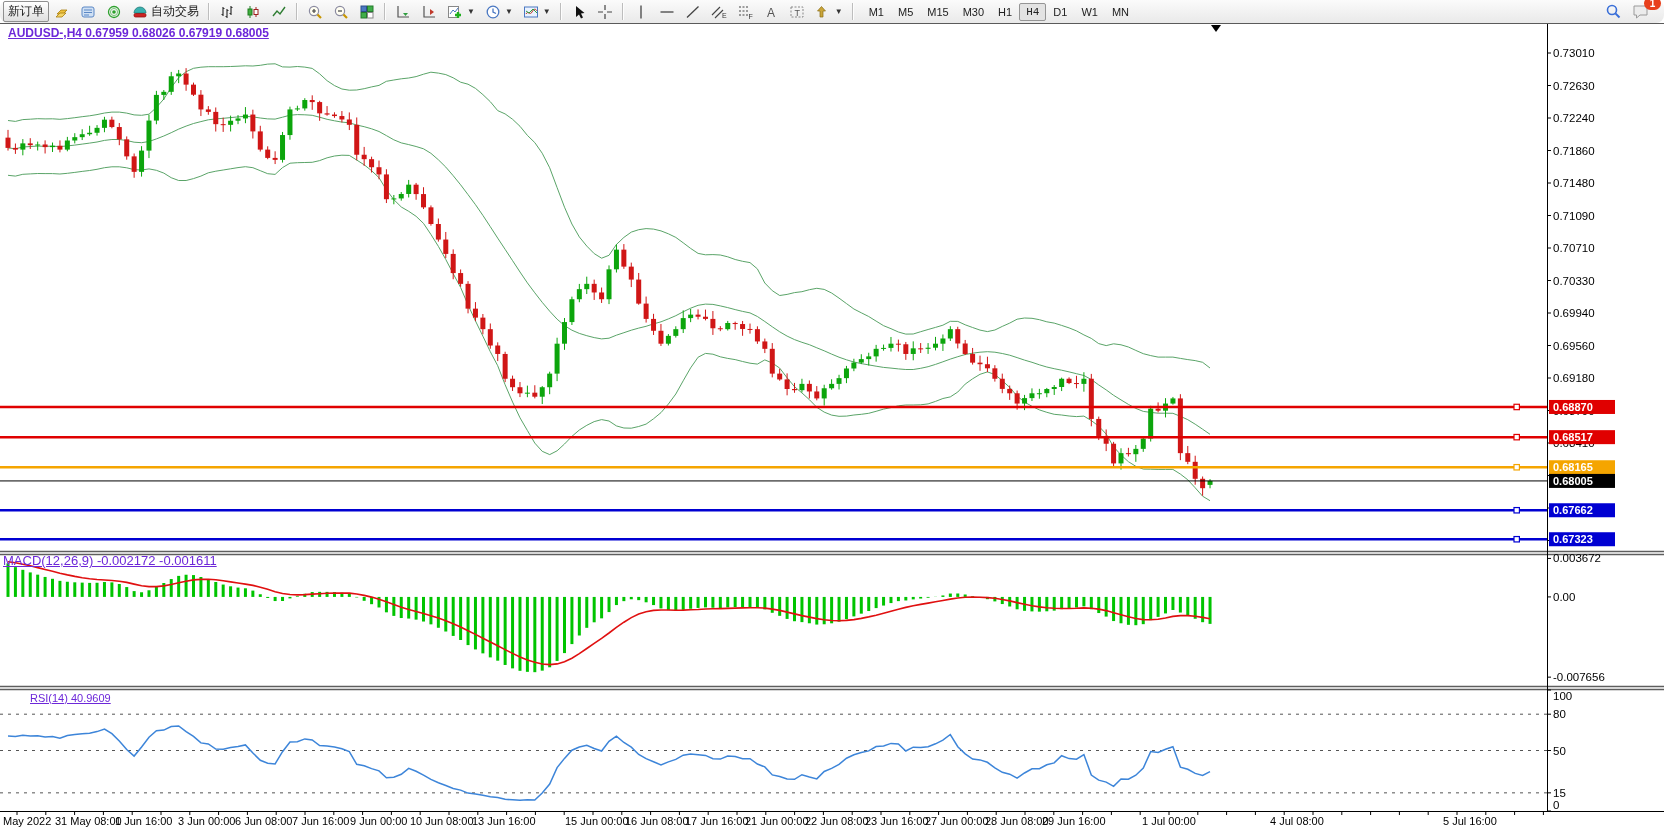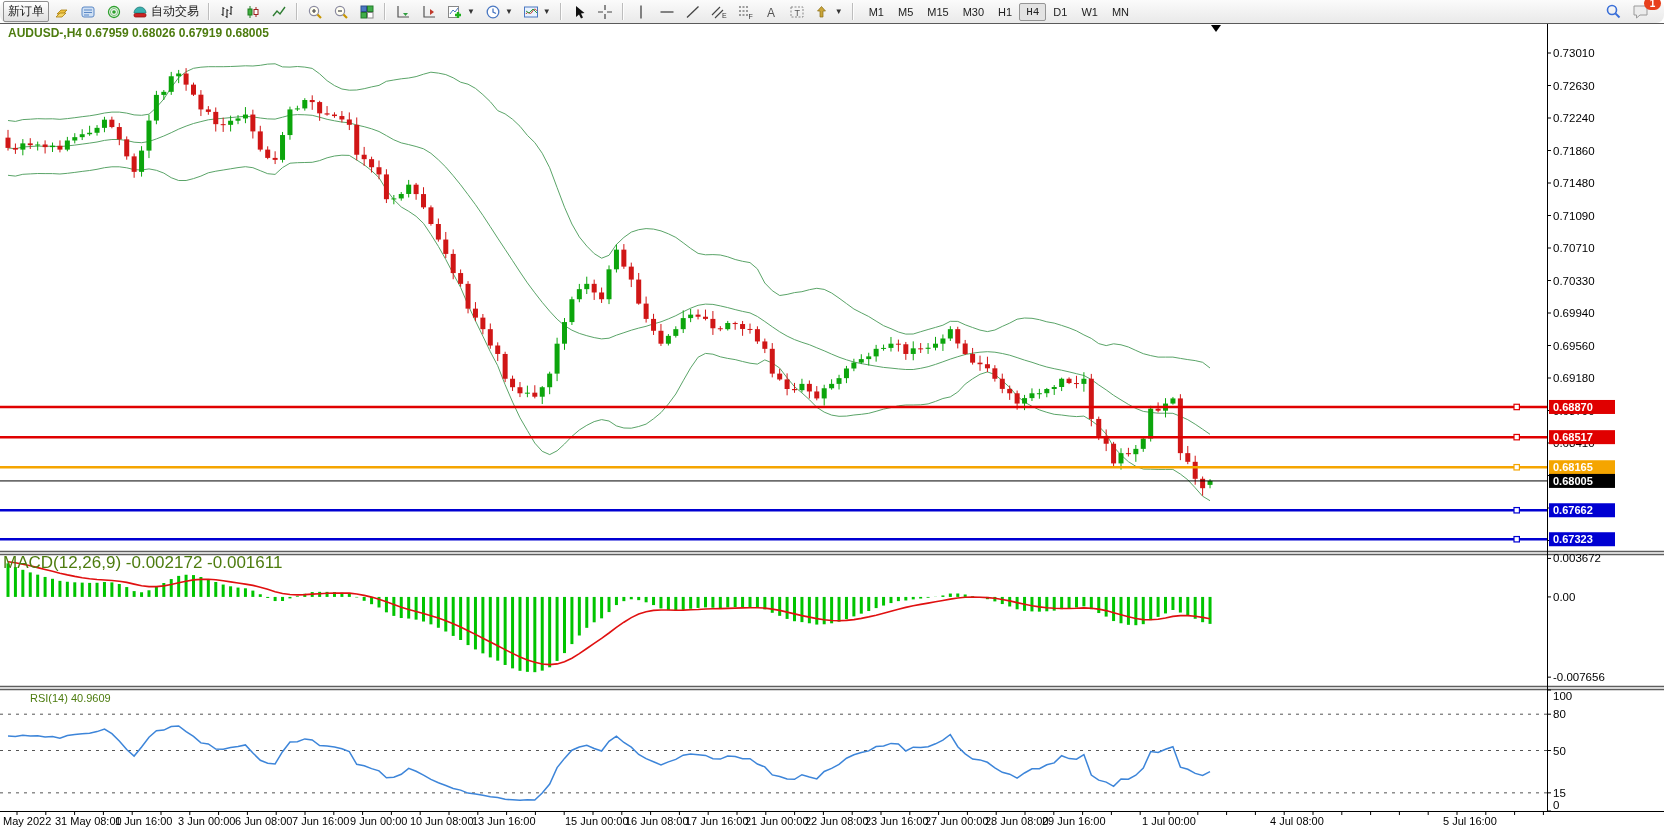--- a/index.html
+++ b/index.html
@@ -16,23 +16,23 @@
   .caret{font-size:8px;color:#333;margin-left:1px;}
   .tfgroup{display:flex;align-items:center;margin-left:4px;text-align:right;}
   .tf{font-size:11px;color:#222;padding:2px 6px;border:1px solid transparent;border-radius:2px;}
   .tf.active{border:1px solid #959595;background:#e3e3e3;font-family:Liberation Mono, monospace;}
   .spacer{flex:1;}
   .chatwrap{position:relative;margin-right:6px;}
   .badge{position:absolute;top:-5px;right:-7px;background:#e8401c;color:#fff;
     border-radius:8px;min-width:13px;height:13px;font-size:10px;font-weight:bold;
     display:flex;align-items:center;justify-content:center;padding:0 2px;}
   
-  .overlay{position:absolute;z-index:10;color:#4d7c0f;white-space:nowrap;}
+  .overlay{position:absolute;z-index:10;color:#6d28d9;white-space:nowrap;text-decoration:underline;}
   #chart-title{left:8px;top:26px;font-size:12px;font-weight:bold;}
-  #macd-label{left:3px;top:553px;font-size:17px;}
+  #macd-label{left:3px;top:553px;font-size:13px;}
   #rsi-label{left:3px;top:692px;font-size:11px;margin-left:27px;}
   svg text{font-family:"Liberation Sans",sans-serif;}
 </style>
 </head>
 <body>
 
 <svg id="chart-svg" width="1664" height="829" style="position:absolute;top:0;left:0;z-index:1;">
     <g>
       <path d="M8.0 120.5 L15.4 121.4 L22.8 119.6 L30.3 119.2 L37.7 118.7 L45.1 118.9 L52.5 118.8 L59.9 119.3 L67.4 118.6 L74.8 117.7 L82.2 116.7 L89.6 115.8 L97.0 114.6 L104.5 113.0 L111.9 112.1 L119.3 112.1 L126.7 113.1 L134.1 114.9 L141.6 115.3 L149.0 114.2 L156.4 107.5 L163.8 99.0 L171.2 87.6 L178.7 77.6 L186.1 71.7 L193.5 68.3 L200.9 67.2 L208.3 66.7 L215.8 66.7 L223.2 66.7 L230.6 66.5 L238.0 66.2 L245.4 65.8 L252.9 66.0 L260.3 65.3 L267.7 64.1 L275.1 63.8 L282.5 66.9 L290.0 67.1 L297.4 66.5 L304.8 67.1 L312.2 68.4 L319.6 73.8 L327.1 80.7 L334.5 85.6 L341.9 89.0 L349.3 90.2 L356.7 90.0 L364.2 88.7 L371.6 86.9 L379.0 85.4 L386.4 81.3 L393.8 80.0 L401.3 78.8 L408.7 78.0 L416.1 76.6 L423.5 74.2 L430.9 72.2 L438.4 73.1 L445.8 74.6 L453.2 77.8 L460.6 82.2 L468.0 84.2 L475.5 88.4 L482.9 94.6 L490.3 101.7 L497.7 110.6 L505.1 113.9 L512.6 119.3 L520.0 126.3 L527.4 135.4 L534.8 142.6 L542.2 153.2 L549.7 167.8 L557.1 187.6 L564.5 207.2 L571.9 224.0 L579.3 236.9 L586.8 246.1 L594.2 253.6 L601.6 258.2 L609.0 255.3 L616.4 244.5 L623.9 237.4 L631.3 232.1 L638.7 229.7 L646.1 228.6 L653.5 229.1 L661.0 230.9 L668.4 233.8 L675.8 237.4 L683.2 242.8 L690.6 248.4 L698.1 253.4 L705.5 254.8 L712.9 254.6 L720.3 255.0 L727.7 256.8 L735.2 259.5 L742.6 261.3 L750.0 262.6 L757.4 268.9 L764.8 283.0 L772.3 290.7 L779.7 295.5 L787.1 294.4 L794.5 292.6 L801.9 291.7 L809.4 289.7 L816.8 288.3 L824.2 289.4 L831.6 293.0 L839.0 298.1 L846.5 303.6 L853.9 309.0 L861.3 312.8 L868.7 316.5 L876.1 321.1 L883.6 325.7 L891.0 328.7 L898.4 332.0 L905.8 334.1 L913.2 334.0 L920.7 331.7 L928.1 329.5 L935.5 327.4 L942.9 325.2 L950.3 321.3 L957.8 321.4 L965.2 324.8 L972.6 327.5 L980.0 330.1 L987.4 331.6 L994.9 330.0 L1002.3 326.4 L1009.7 323.1 L1017.1 319.2 L1024.5 318.0 L1032.0 318.3 L1039.4 319.7 L1046.8 321.8 L1054.2 323.1 L1061.6 325.4 L1069.1 327.9 L1076.5 330.9 L1083.9 334.9 L1091.3 338.4 L1098.7 343.6 L1106.2 345.6 L1113.6 343.8 L1121.0 344.8 L1128.4 347.0 L1135.8 350.4 L1143.3 353.7 L1150.7 355.6 L1158.1 357.1 L1165.5 357.1 L1172.9 357.1 L1180.4 358.4 L1187.8 359.6 L1195.2 360.6 L1202.6 362.3 L1210.0 368.0" fill="none" stroke="#5aa468" stroke-width="1"></path>
       <path d="M8.0 147.9 L15.4 148.8 L22.8 147.0 L30.3 146.5 L37.7 146.1 L45.1 146.3 L52.5 146.2 L59.9 146.6 L67.4 145.9 L74.8 145.1 L82.2 144.1 L89.6 143.1 L97.0 142.0 L104.5 140.4 L111.9 139.5 L119.3 139.5 L126.7 140.5 L134.1 142.2 L141.6 142.7 L149.0 141.5 L156.4 138.9 L163.8 136.0 L171.2 132.7 L178.7 129.1 L186.1 126.1 L193.5 123.5 L200.9 121.6 L208.3 119.8 L215.8 118.9 L223.2 118.3 L230.6 117.6 L238.0 116.9 L245.4 116.3 L252.9 116.9 L260.3 118.0 L267.7 118.9 L275.1 119.1 L282.5 117.2 L290.0 115.2 L297.4 114.6 L304.8 114.8 L312.2 115.3 L319.6 117.2 L327.1 119.3 L334.5 120.8 L341.9 122.1 L349.3 122.8 L356.7 125.0 L364.2 126.7 L371.6 128.8 L379.0 131.5 L386.4 135.6 L393.8 139.8 L401.3 142.9 L408.7 144.6 L416.1 146.5 L423.5 148.8 L430.9 153.3 L438.4 159.8 L445.8 167.1 L453.2 175.7 L460.6 184.8 L468.0 194.6 L475.5 204.7 L482.9 215.4 L490.3 226.7 L497.7 238.1 L505.1 249.3 L512.6 260.7 L520.0 272.0 L527.4 282.9 L534.8 292.8 L542.2 302.3 L549.7 311.2 L557.1 319.2 L564.5 325.6 L571.9 330.2 L579.3 333.4 L586.8 335.7 L594.2 337.6 L601.6 338.9 L609.0 338.2 L616.4 335.2 L623.9 332.7 L631.3 330.2 L638.7 328.1 L646.1 326.3 L653.5 323.9 L661.0 321.8 L668.4 318.9 L675.8 315.7 L683.2 311.8 L690.6 308.2 L698.1 305.3 L705.5 304.1 L712.9 304.4 L720.3 305.9 L727.7 307.6 L735.2 309.6 L742.6 311.4 L750.0 312.9 L757.4 316.5 L764.8 321.5 L772.3 326.8 L779.7 331.8 L787.1 336.1 L794.5 339.6 L801.9 342.3 L809.4 344.7 L816.8 347.8 L824.2 350.8 L831.6 354.1 L839.0 357.2 L846.5 359.8 L853.9 362.0 L861.3 363.6 L868.7 364.9 L876.1 366.2 L883.6 367.4 L891.0 368.1 L898.4 368.9 L905.8 369.5 L913.2 369.5 L920.7 368.3 L928.1 366.7 L935.5 364.4 L942.9 361.8 L950.3 359.1 L957.8 356.7 L965.2 354.5 L972.6 353.2 L980.0 352.2 L987.4 351.7 L994.9 352.2 L1002.3 353.5 L1009.7 355.2 L1017.1 357.6 L1024.5 360.1 L1032.0 362.3 L1039.4 364.8 L1046.8 367.0 L1054.2 368.7 L1061.6 370.2 L1069.1 371.9 L1076.5 373.7 L1083.9 375.5 L1091.3 379.5 L1098.7 384.9 L1106.2 389.9 L1113.6 395.3 L1121.0 399.9 L1128.4 404.4 L1135.8 408.4 L1143.3 411.4 L1150.7 412.4 L1158.1 413.2 L1165.5 413.2 L1172.9 413.3 L1180.4 416.3 L1187.8 419.7 L1195.2 424.2 L1202.6 429.2 L1210.0 434.3" fill="none" stroke="#5aa468" stroke-width="1"></path>

